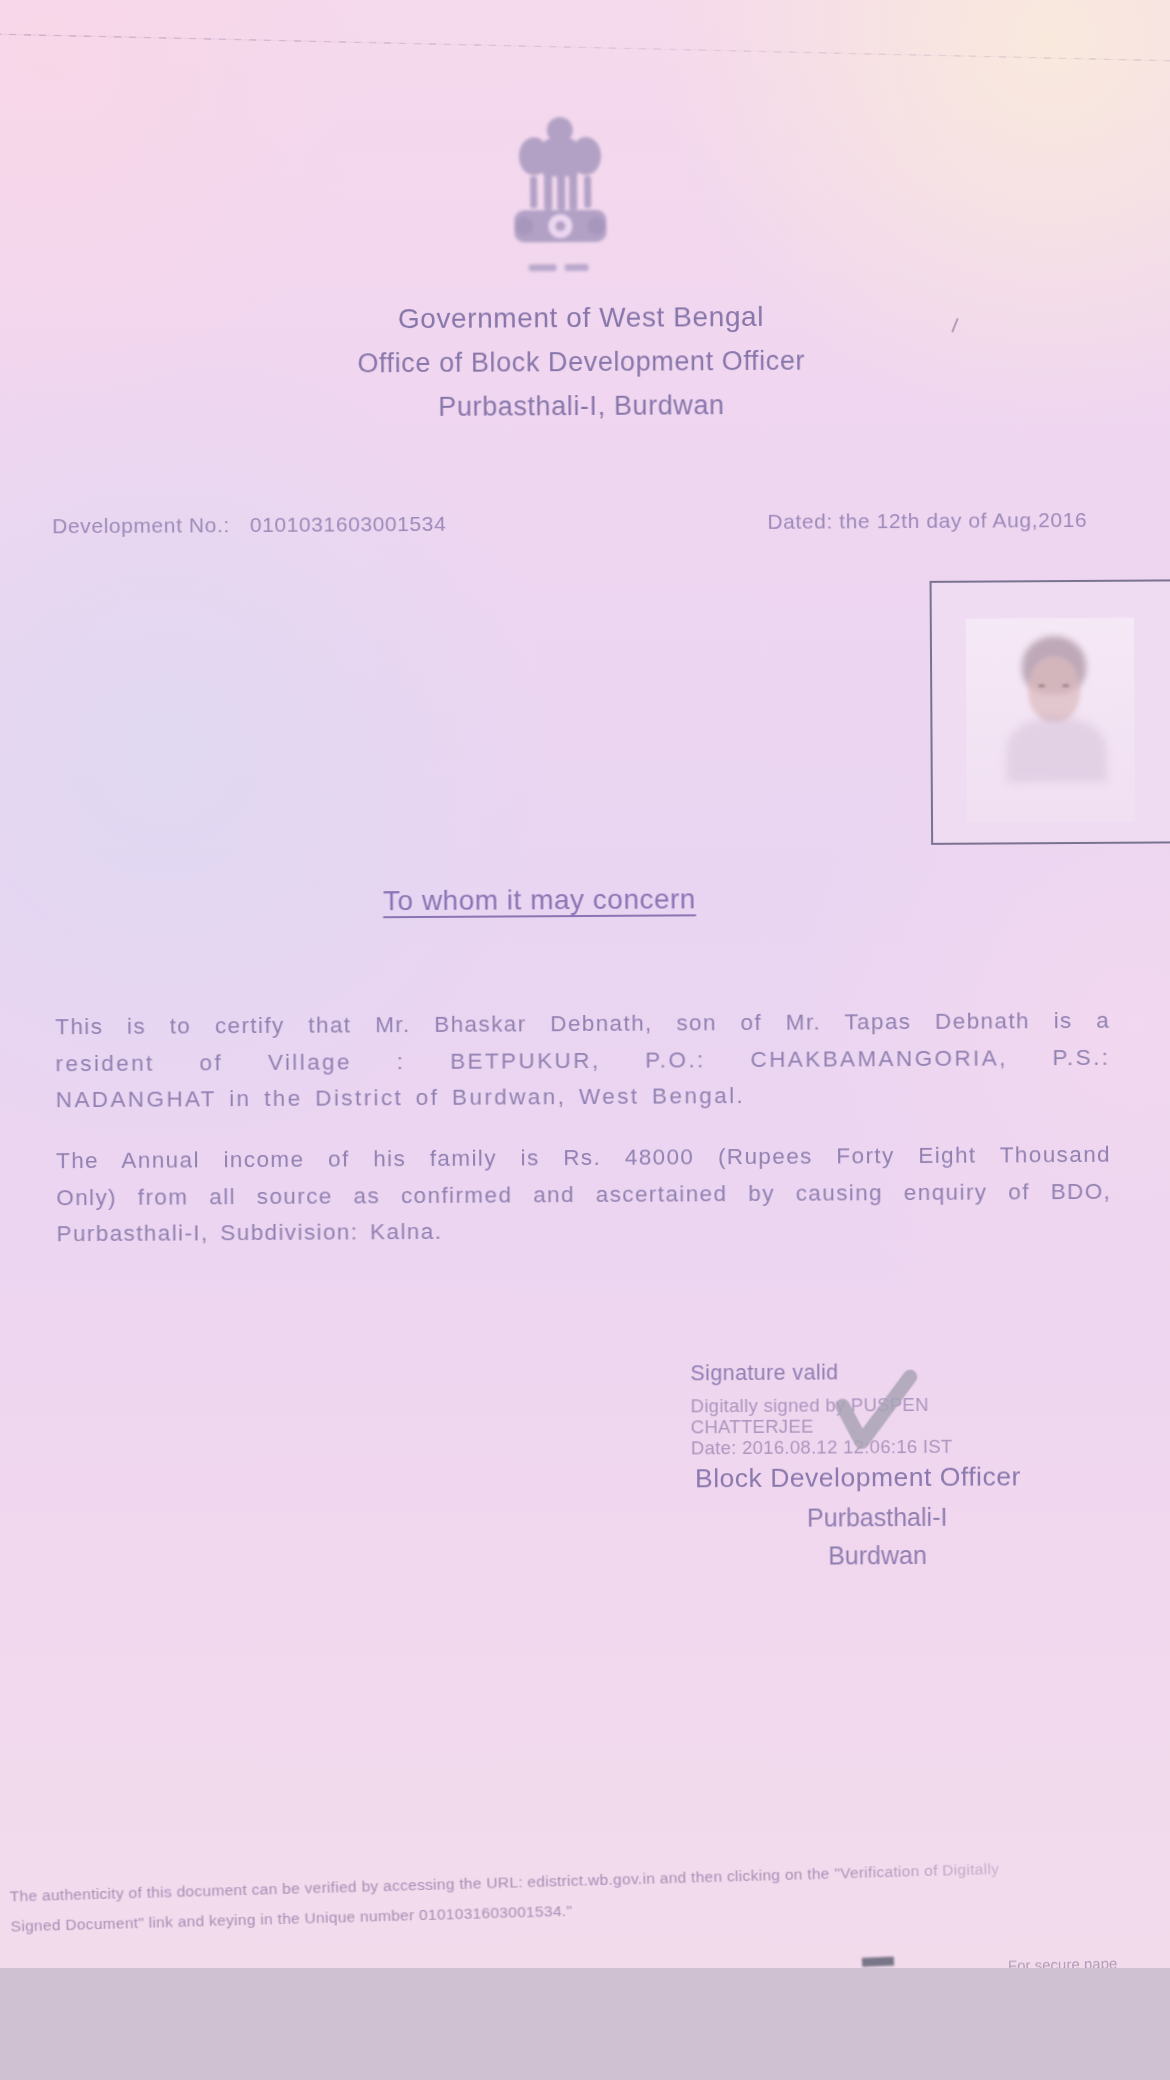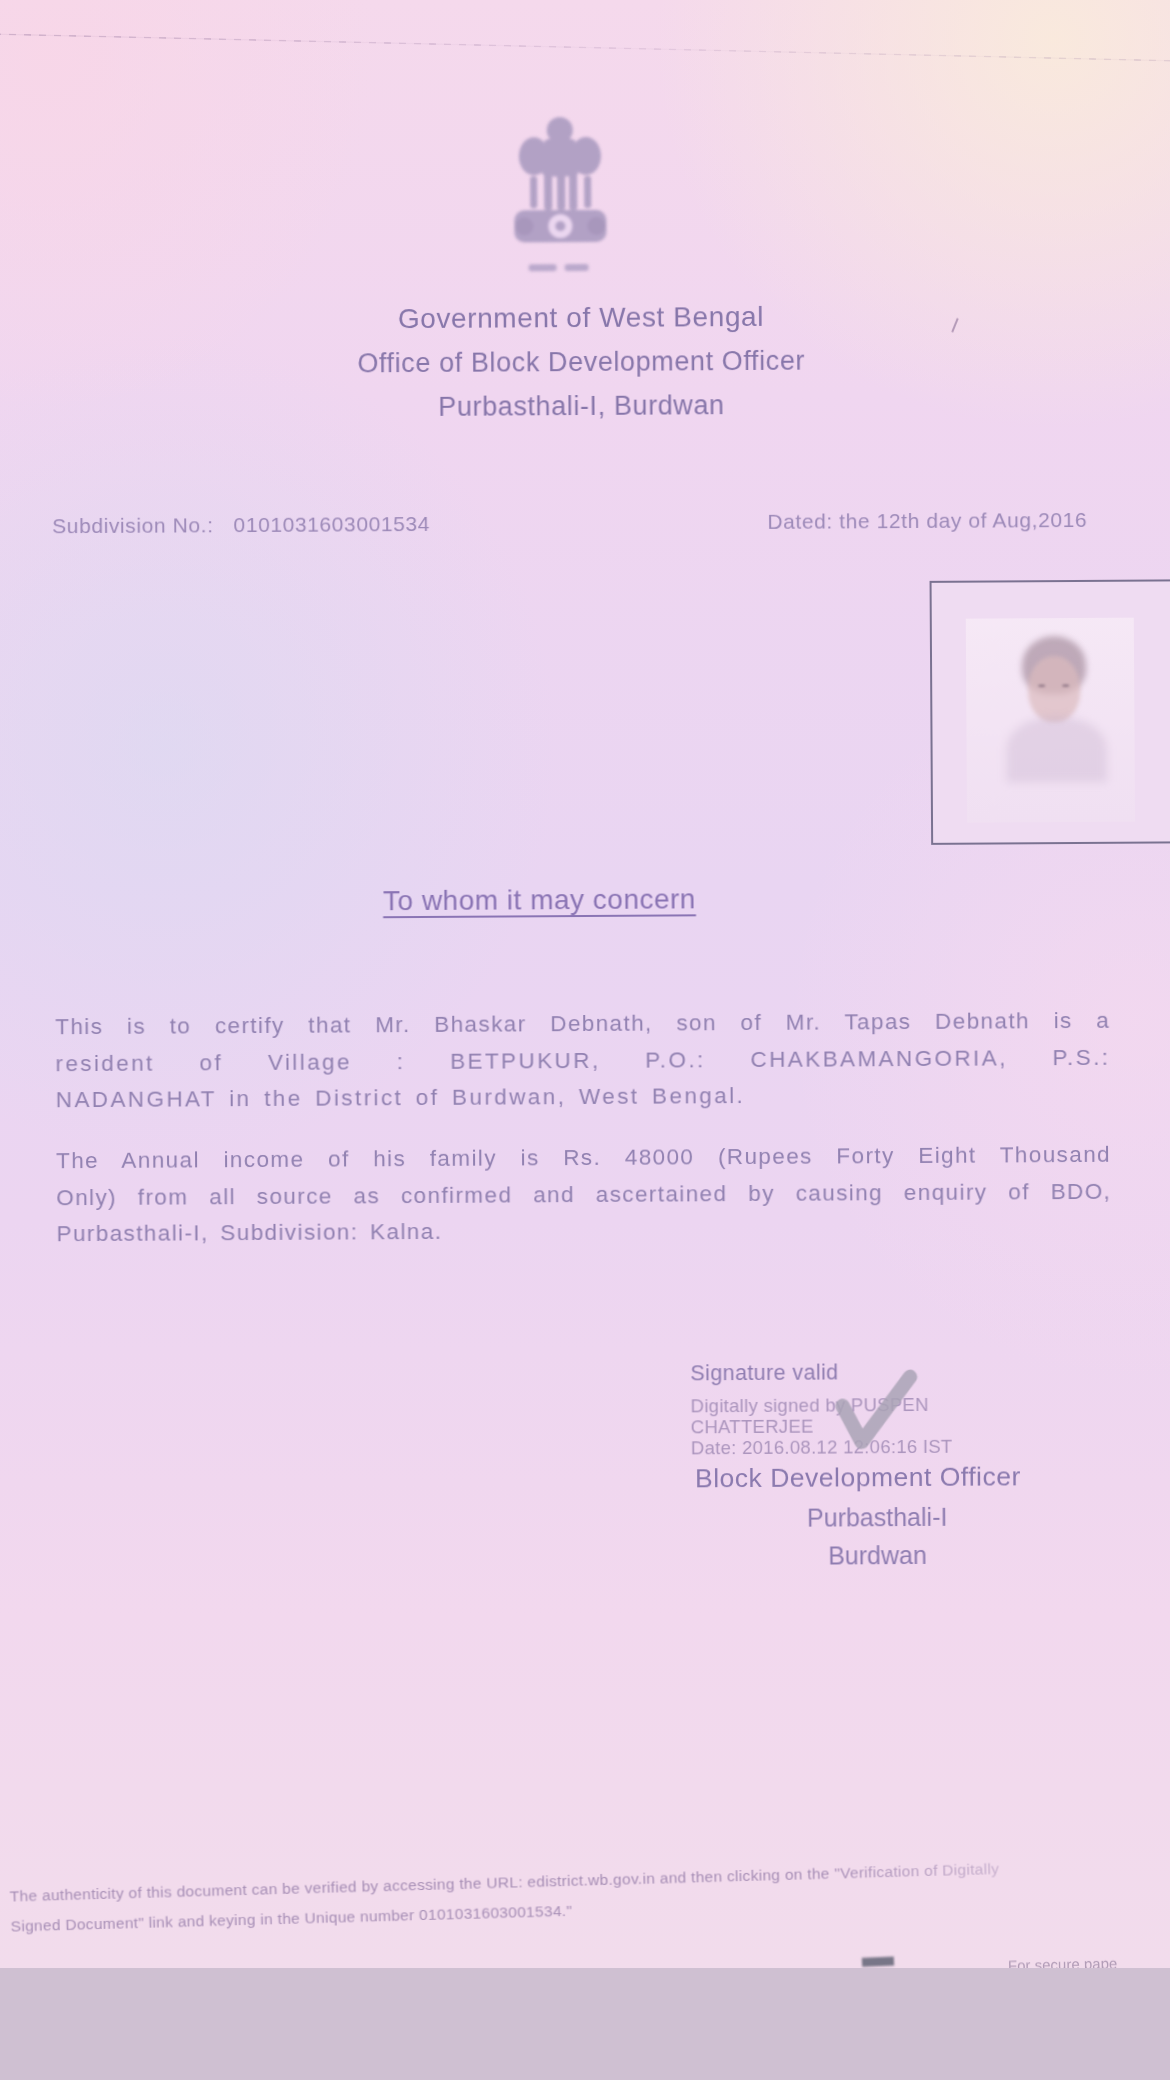--- a/index.html
+++ b/index.html
@@ -121,21 +121,21 @@
     <div class="header">
       <div class="h1">Government of West Bengal</div>
       <div class="h2">Office of Block Development Officer</div>
       <div class="h3">Purbasthali-I, Burdwan</div>
     </div>
 
     <div class="stray-mark"></div>
 
     <div class="meta">
       <span>
-        <span>Subdivision No.:</span><span class="num">0101031603001534</span>
+        <span>Development No.:</span><span class="num">0101031603001534</span>
       </span>
       <span>Dated: the 12th day of Aug,2016</span>
     </div>
 
     <div class="photo-box">
       <div class="photo-area">
         <div class="hair"></div>
         <div class="face"></div>
         <div class="eye" style="left:72px;top:66px;"></div>
         <div class="eye" style="left:96px;top:66px;"></div>

